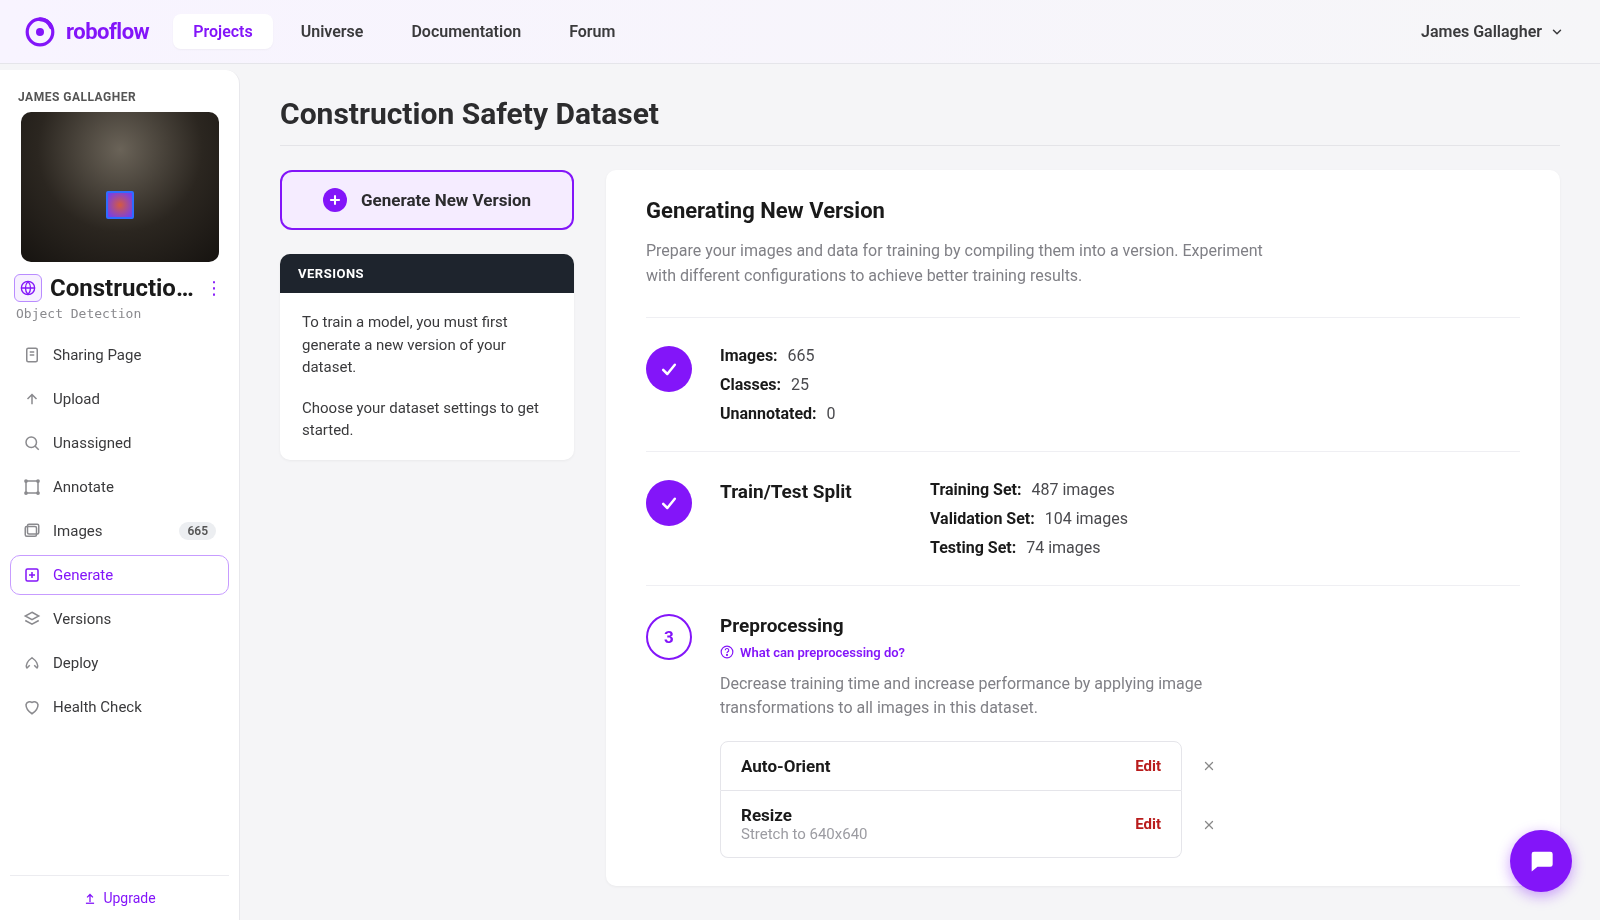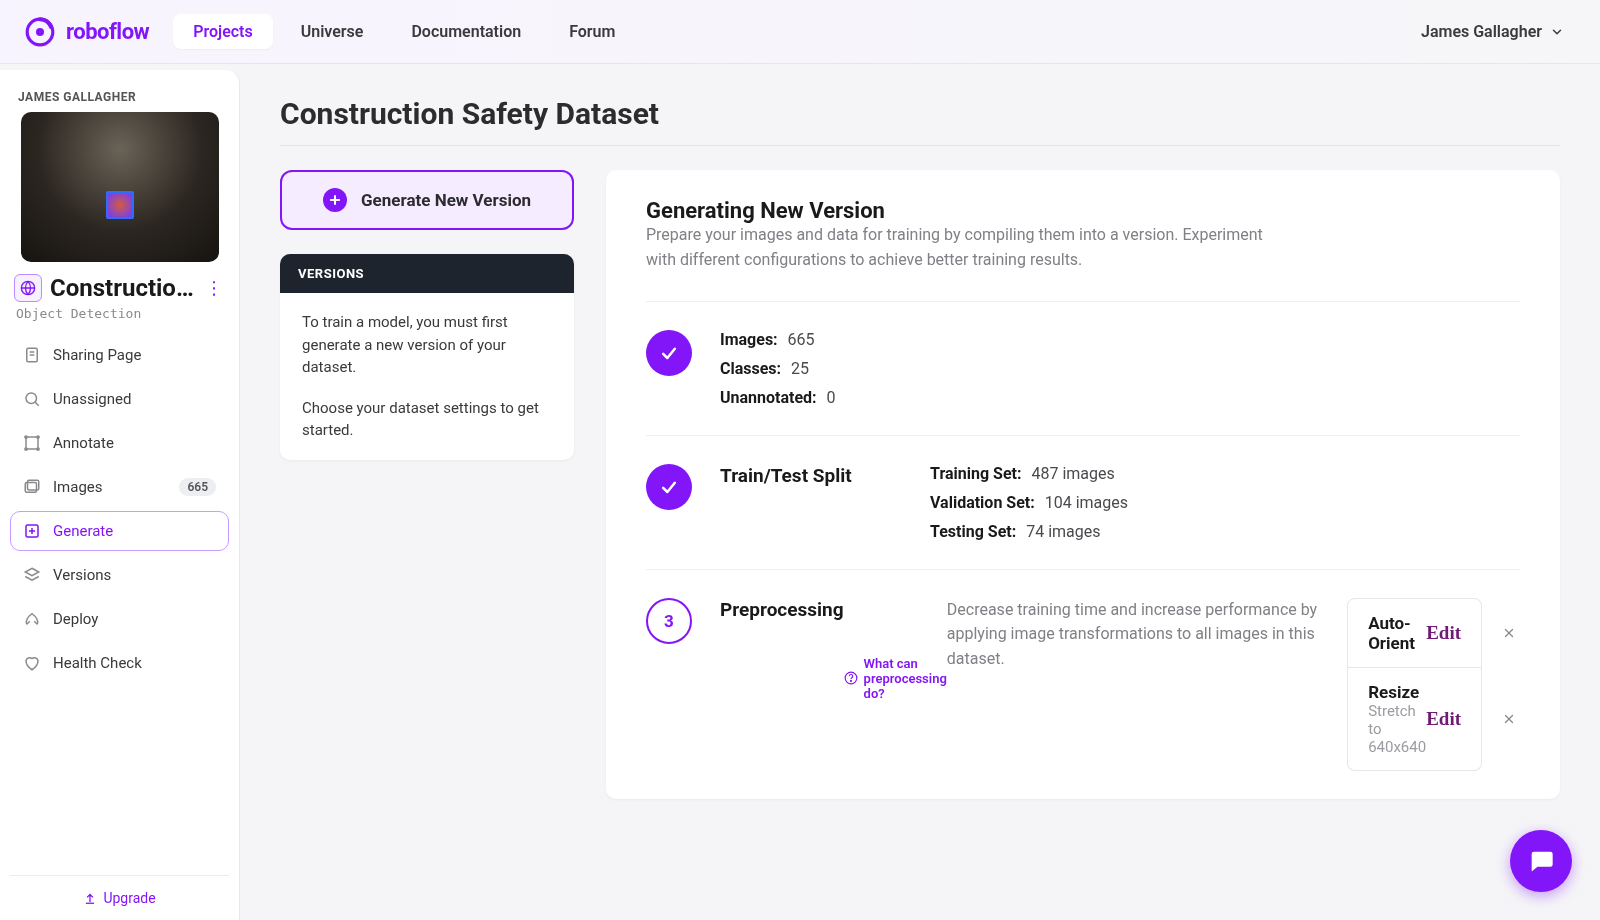--- a/index.html
+++ b/index.html
@@ -297,21 +297,21 @@
       flex: 1;
       background: #ffffff;
       border-radius: 10px;
       box-shadow: 0 1px 3px rgba(0,0,0,0.05);
       padding: 28px 40px 0 40px;
     }
     .big-card-title {
       font-size: 22px;
       font-weight: 700;
       color: #1a1a1a;
-      margin-bottom: 0;
+      margin-bottom: 16px;
     }
     .big-card-sub {
       font-size: 16px;
       color: #808086;
       line-height: 1.55;
       margin-bottom: 28px;
       max-width: 620px;
     }
     .step-section {
       border-top: 1px solid #efeff3;
@@ -367,20 +367,21 @@
       font-weight: 700;
       color: #1a1a1a;
     }
     .kv-row .v {
       color: #4a4a4e;
     }
     
     .step-body-col {
       flex: 1;
       display: flex;
+      flex-direction: column;
     }
     .step-body-col .step-title {
       width: auto;
       margin-bottom: 8px;
     }
     .help-link {
       display: flex;
       align-items: center;
       gap: 6px;
       font-size: 13px;
@@ -432,25 +433,24 @@
     .transform-item .name {
       font-size: 17px;
       font-weight: 700;
       color: #1a1a1a;
     }
     .transform-item .detail {
       font-size: 15px;
       color: #9c9ca2;
     }
     .transform-item .edit {
-      color: #701a75;
-      font-size: 19px;
-      font-weight: 700;
-      cursor: pointer;
-      font-family: Liberation Serif, serif;
+      color: #b91c1c;
+      font-size: 15px;
+      font-weight: 700;
+      cursor: pointer;
     }
     .remove-x {
       color: #888;
       font-size: 16px;
       cursor: pointer;
       padding: 4px;
     }
     
     .chat-fab {
       position: absolute;
@@ -524,20 +524,28 @@
       <div class="side-nav">
         <div class="side-nav-item">
           <span class="icon">
             <svg viewBox="0 0 24 24" fill="none" stroke="currentColor" stroke-width="2">
                 <rect x="5" y="3" width="14" height="18" rx="2"></rect>
                 <line x1="9" y1="8" x2="15" y2="8"></line>
                 <line x1="9" y1="12" x2="15" y2="12"></line>
               </svg>
           </span>
           <span>Sharing Page</span>
+        </div>
+        <div class="side-nav-item">
+          <span class="icon">
+            <svg viewBox="0 0 24 24" fill="none" stroke="currentColor" stroke-width="2">
+                <path d="M12 19V6M6 12l6-6 6 6"></path>
+              </svg>
+          </span>
+          <span>Upload</span>
         </div>
         <div class="side-nav-item">
           <span class="icon">
             <svg viewBox="0 0 24 24" fill="none" stroke="currentColor" stroke-width="2">
                 <circle cx="11" cy="11" r="7"></circle>
                 <line x1="21" y1="21" x2="16" y2="16"></line>
               </svg>
           </span>
           <span>Unassigned</span>
         </div>

